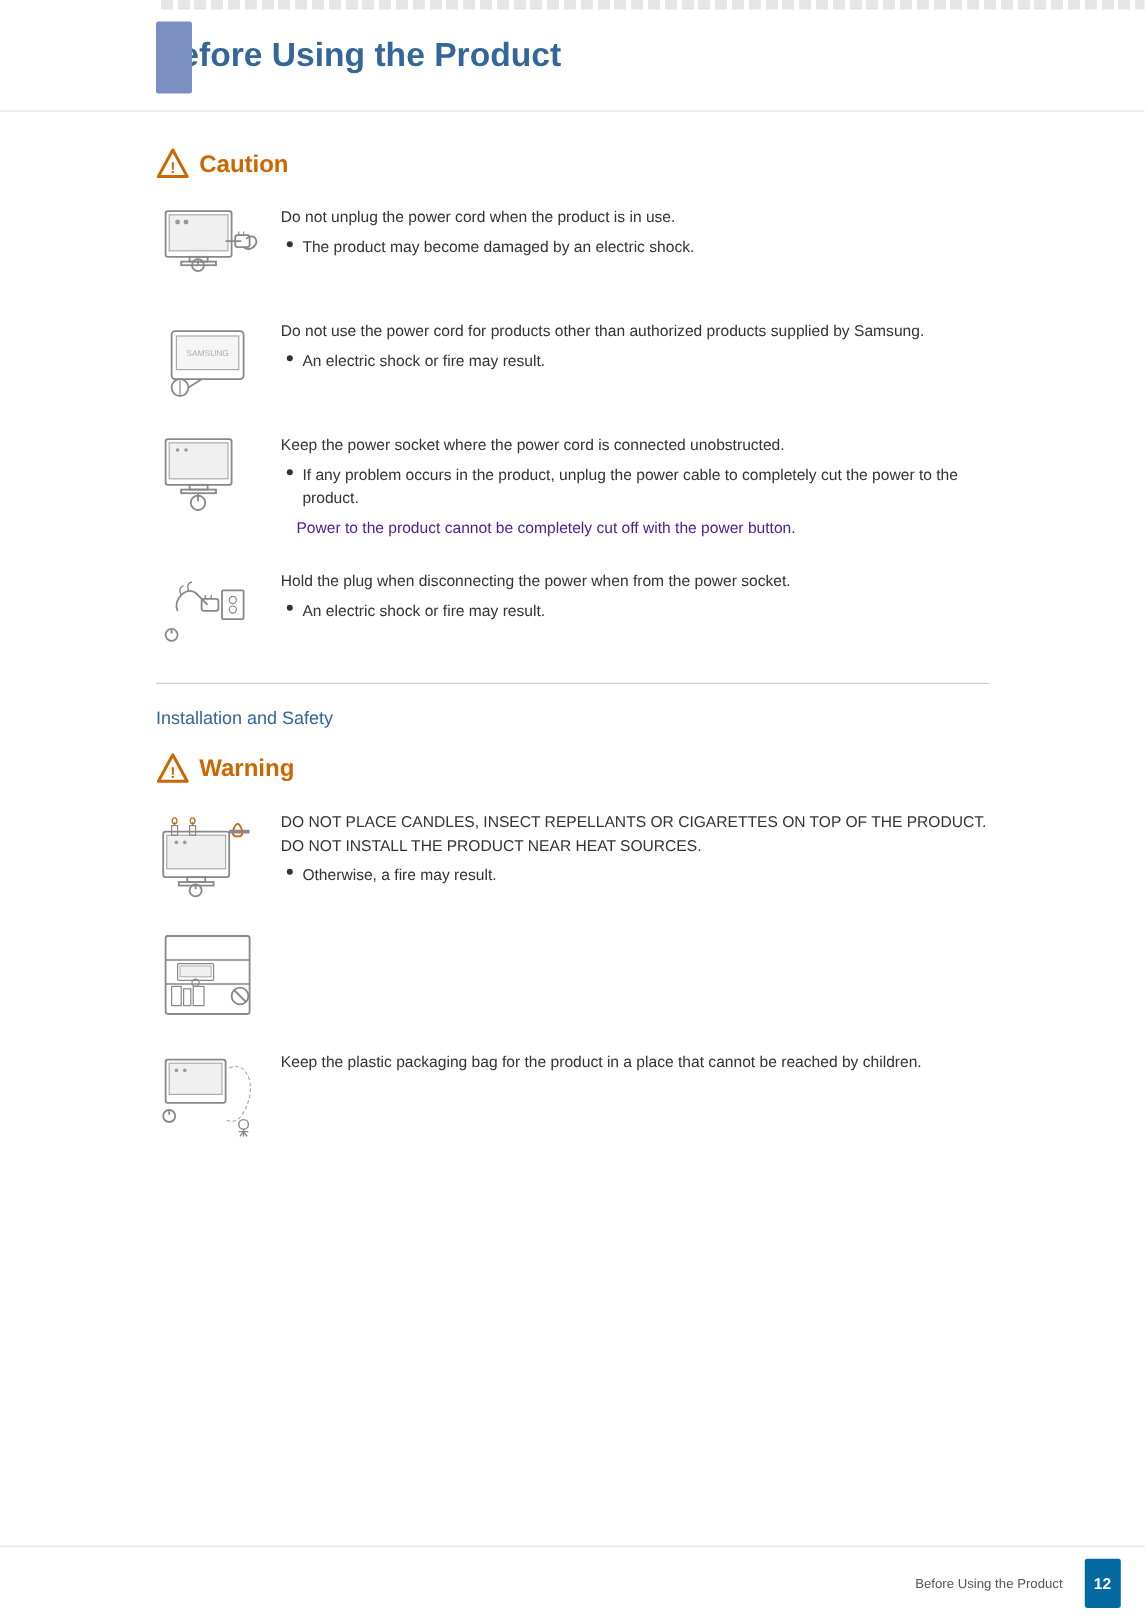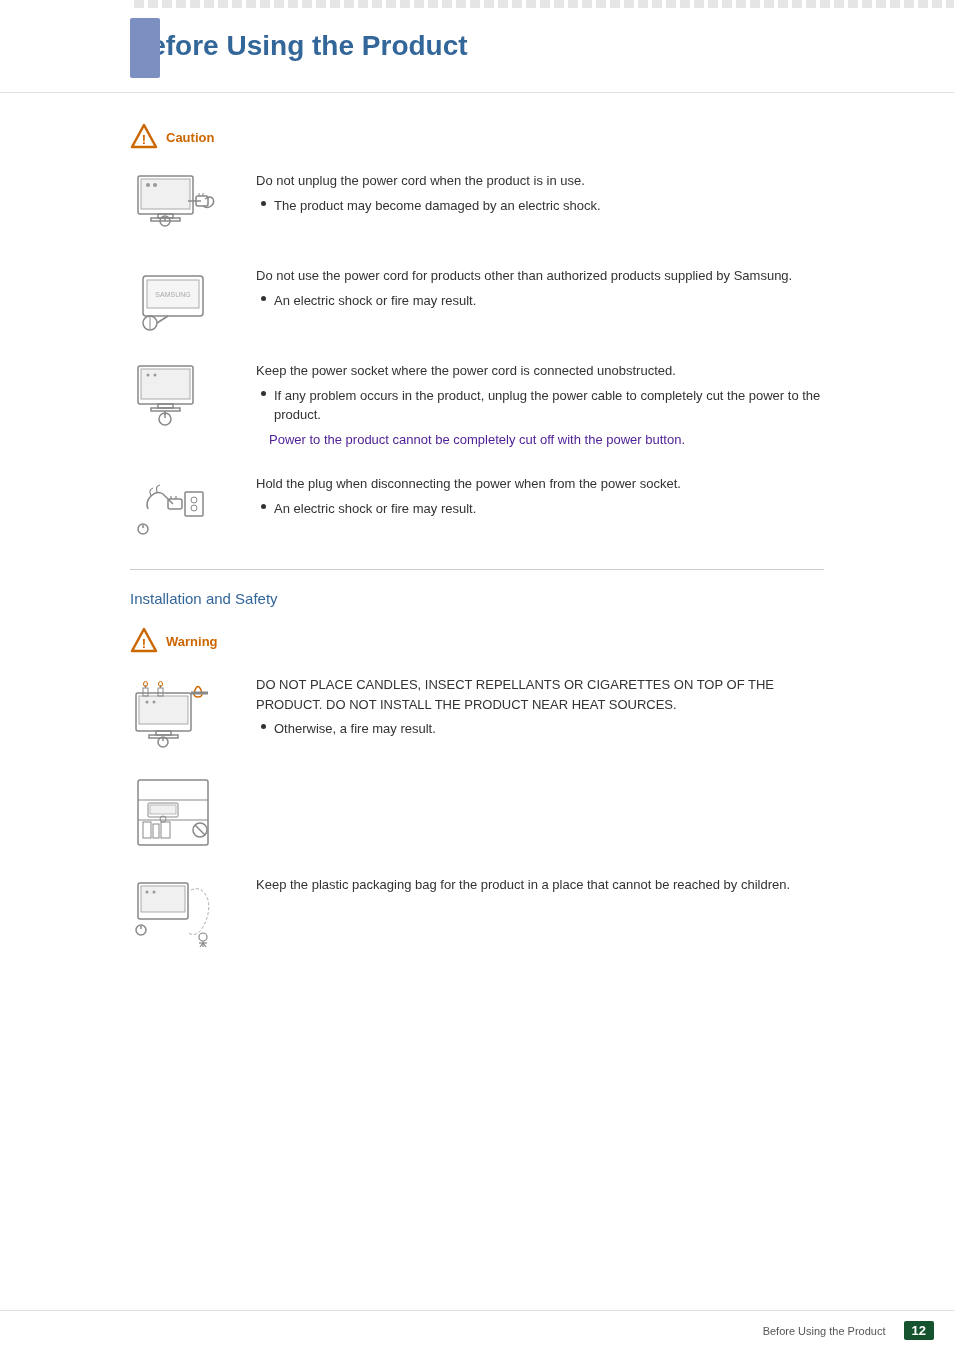--- a/index.html
+++ b/index.html
@@ -75,31 +75,31 @@
       margin-bottom: 20px;
     }
 
     .triangle-icon {
       width: 28px;
       height: 28px;
       flex-shrink: 0;
     }
 
     .section-heading-text {
-      font-size: 13px;
+      font-size: 20px;
       font-weight: bold;
     }
 
     .caution-text { color: #cc6600; }
     .warning-text { color: #cc6600; }
 
     
     .item-row {
       display: flex;
-      gap: 36px;
+      gap: 14px;
       margin-bottom: 25px;
       align-items: flex-start;
     }
 
     .item-image {
       width: 90px;
       flex-shrink: 0;
       display: flex;
       align-items: flex-start;
       justify-content: center;
@@ -169,25 +169,25 @@
       padding: 10px 20px;
       border-top: 1px solid #e0e0e0;
     }
 
     .footer-left-text {
       font-size: 11px;
       color: #555;
     }
 
     .footer-page-num {
-      background: #14532d;
+      background: #0369a1;
       color: #fff;
       font-size: 13px;
       font-weight: bold;
-      padding: 2px 8px;
+      padding: 13px 8px;
       border-radius: 2px;
       margin-left: 10px;
     }
 
     .footer-area {
       display: flex;
       align-items: center;
       gap: 8px;
     }
 

